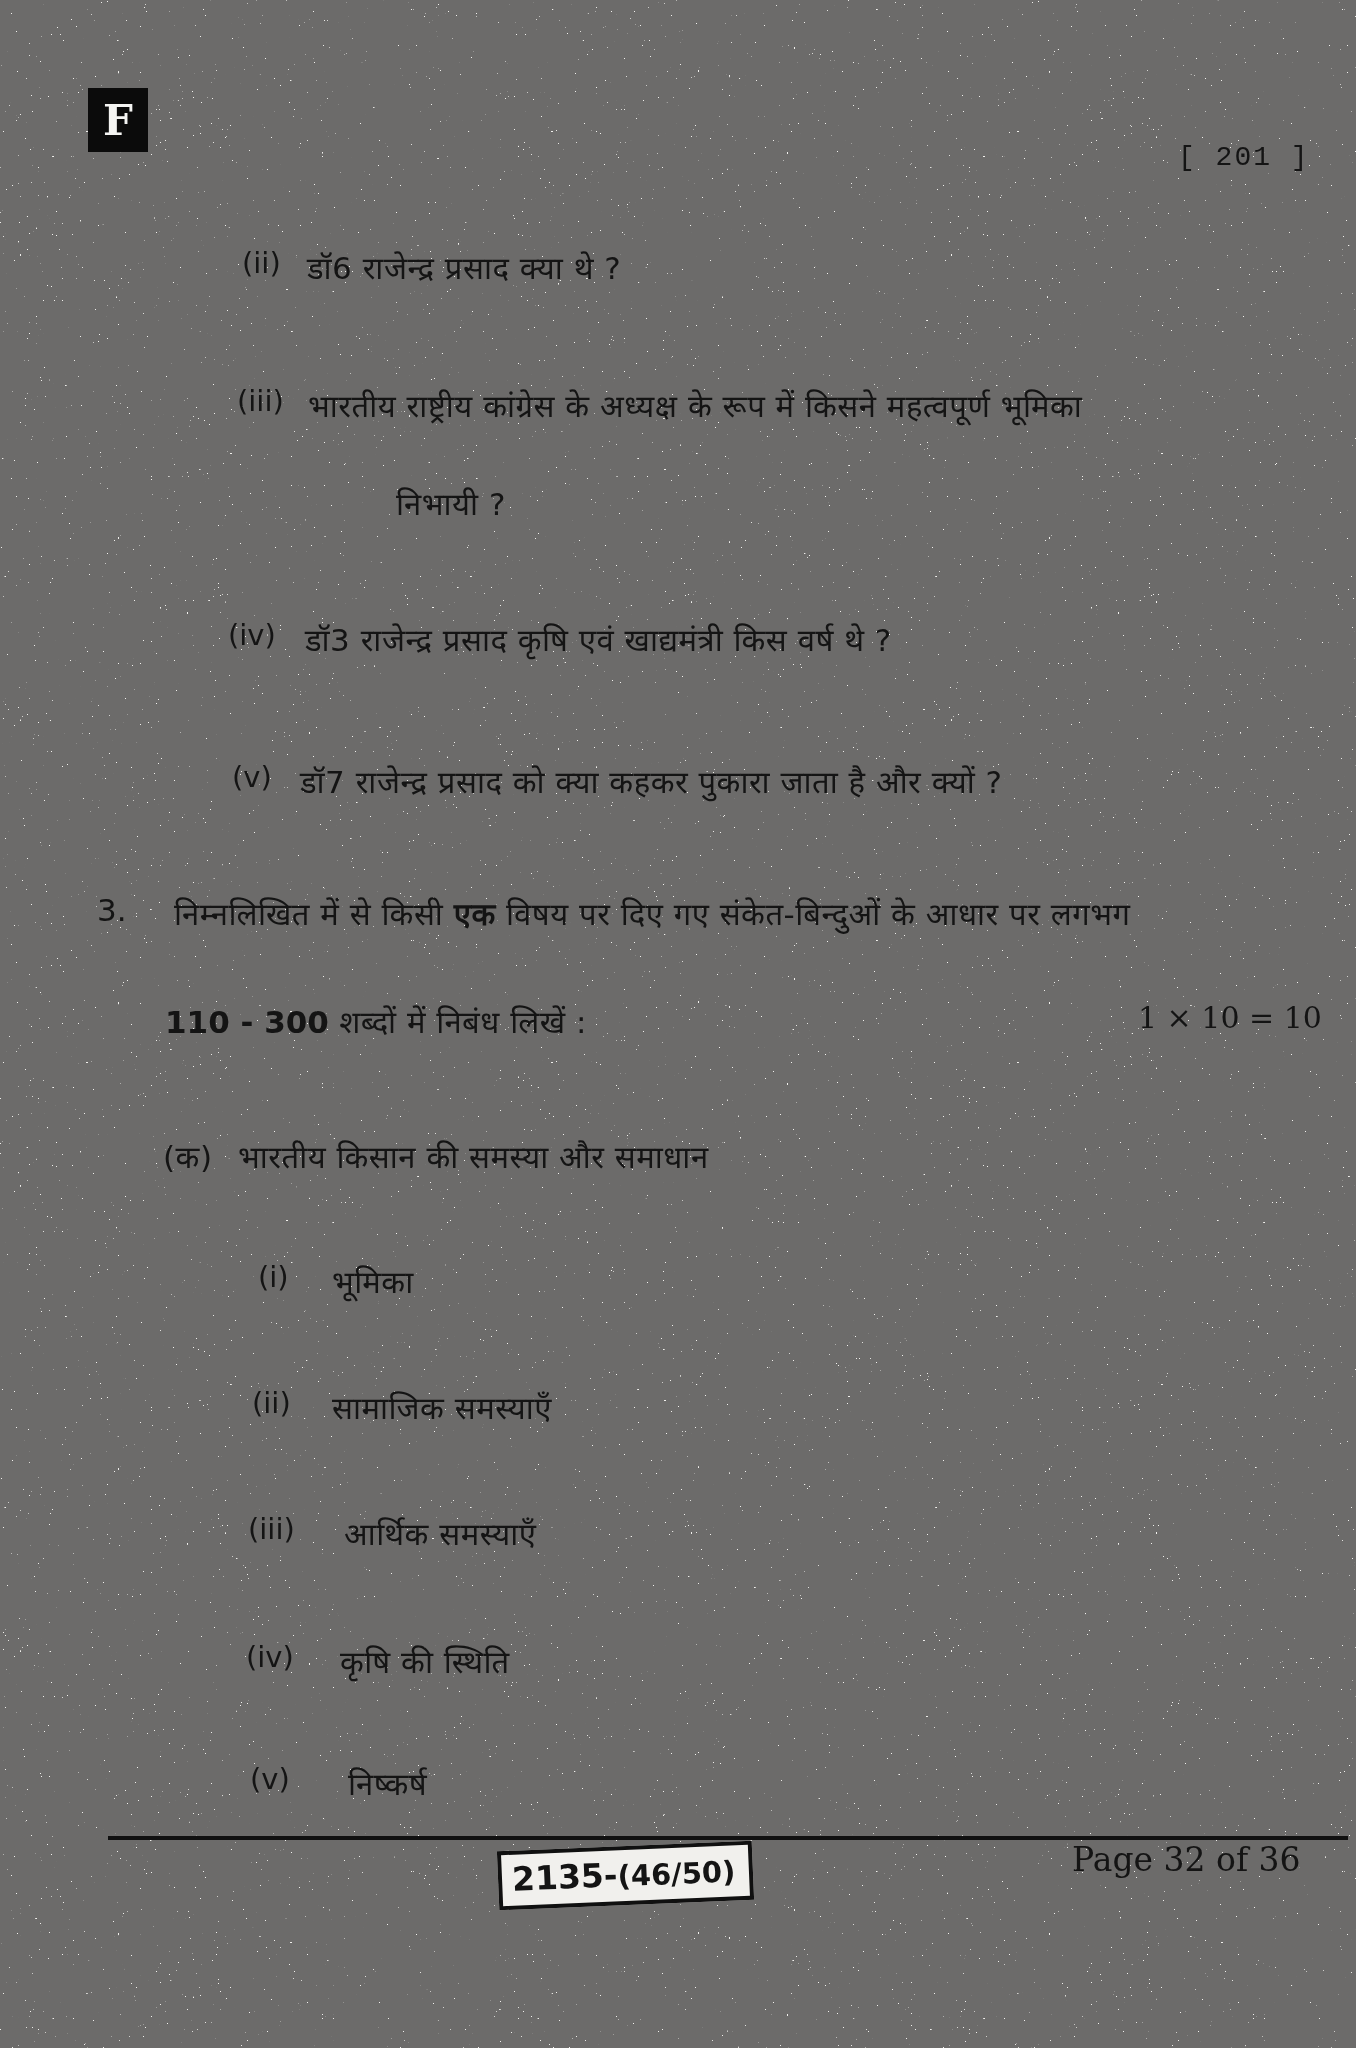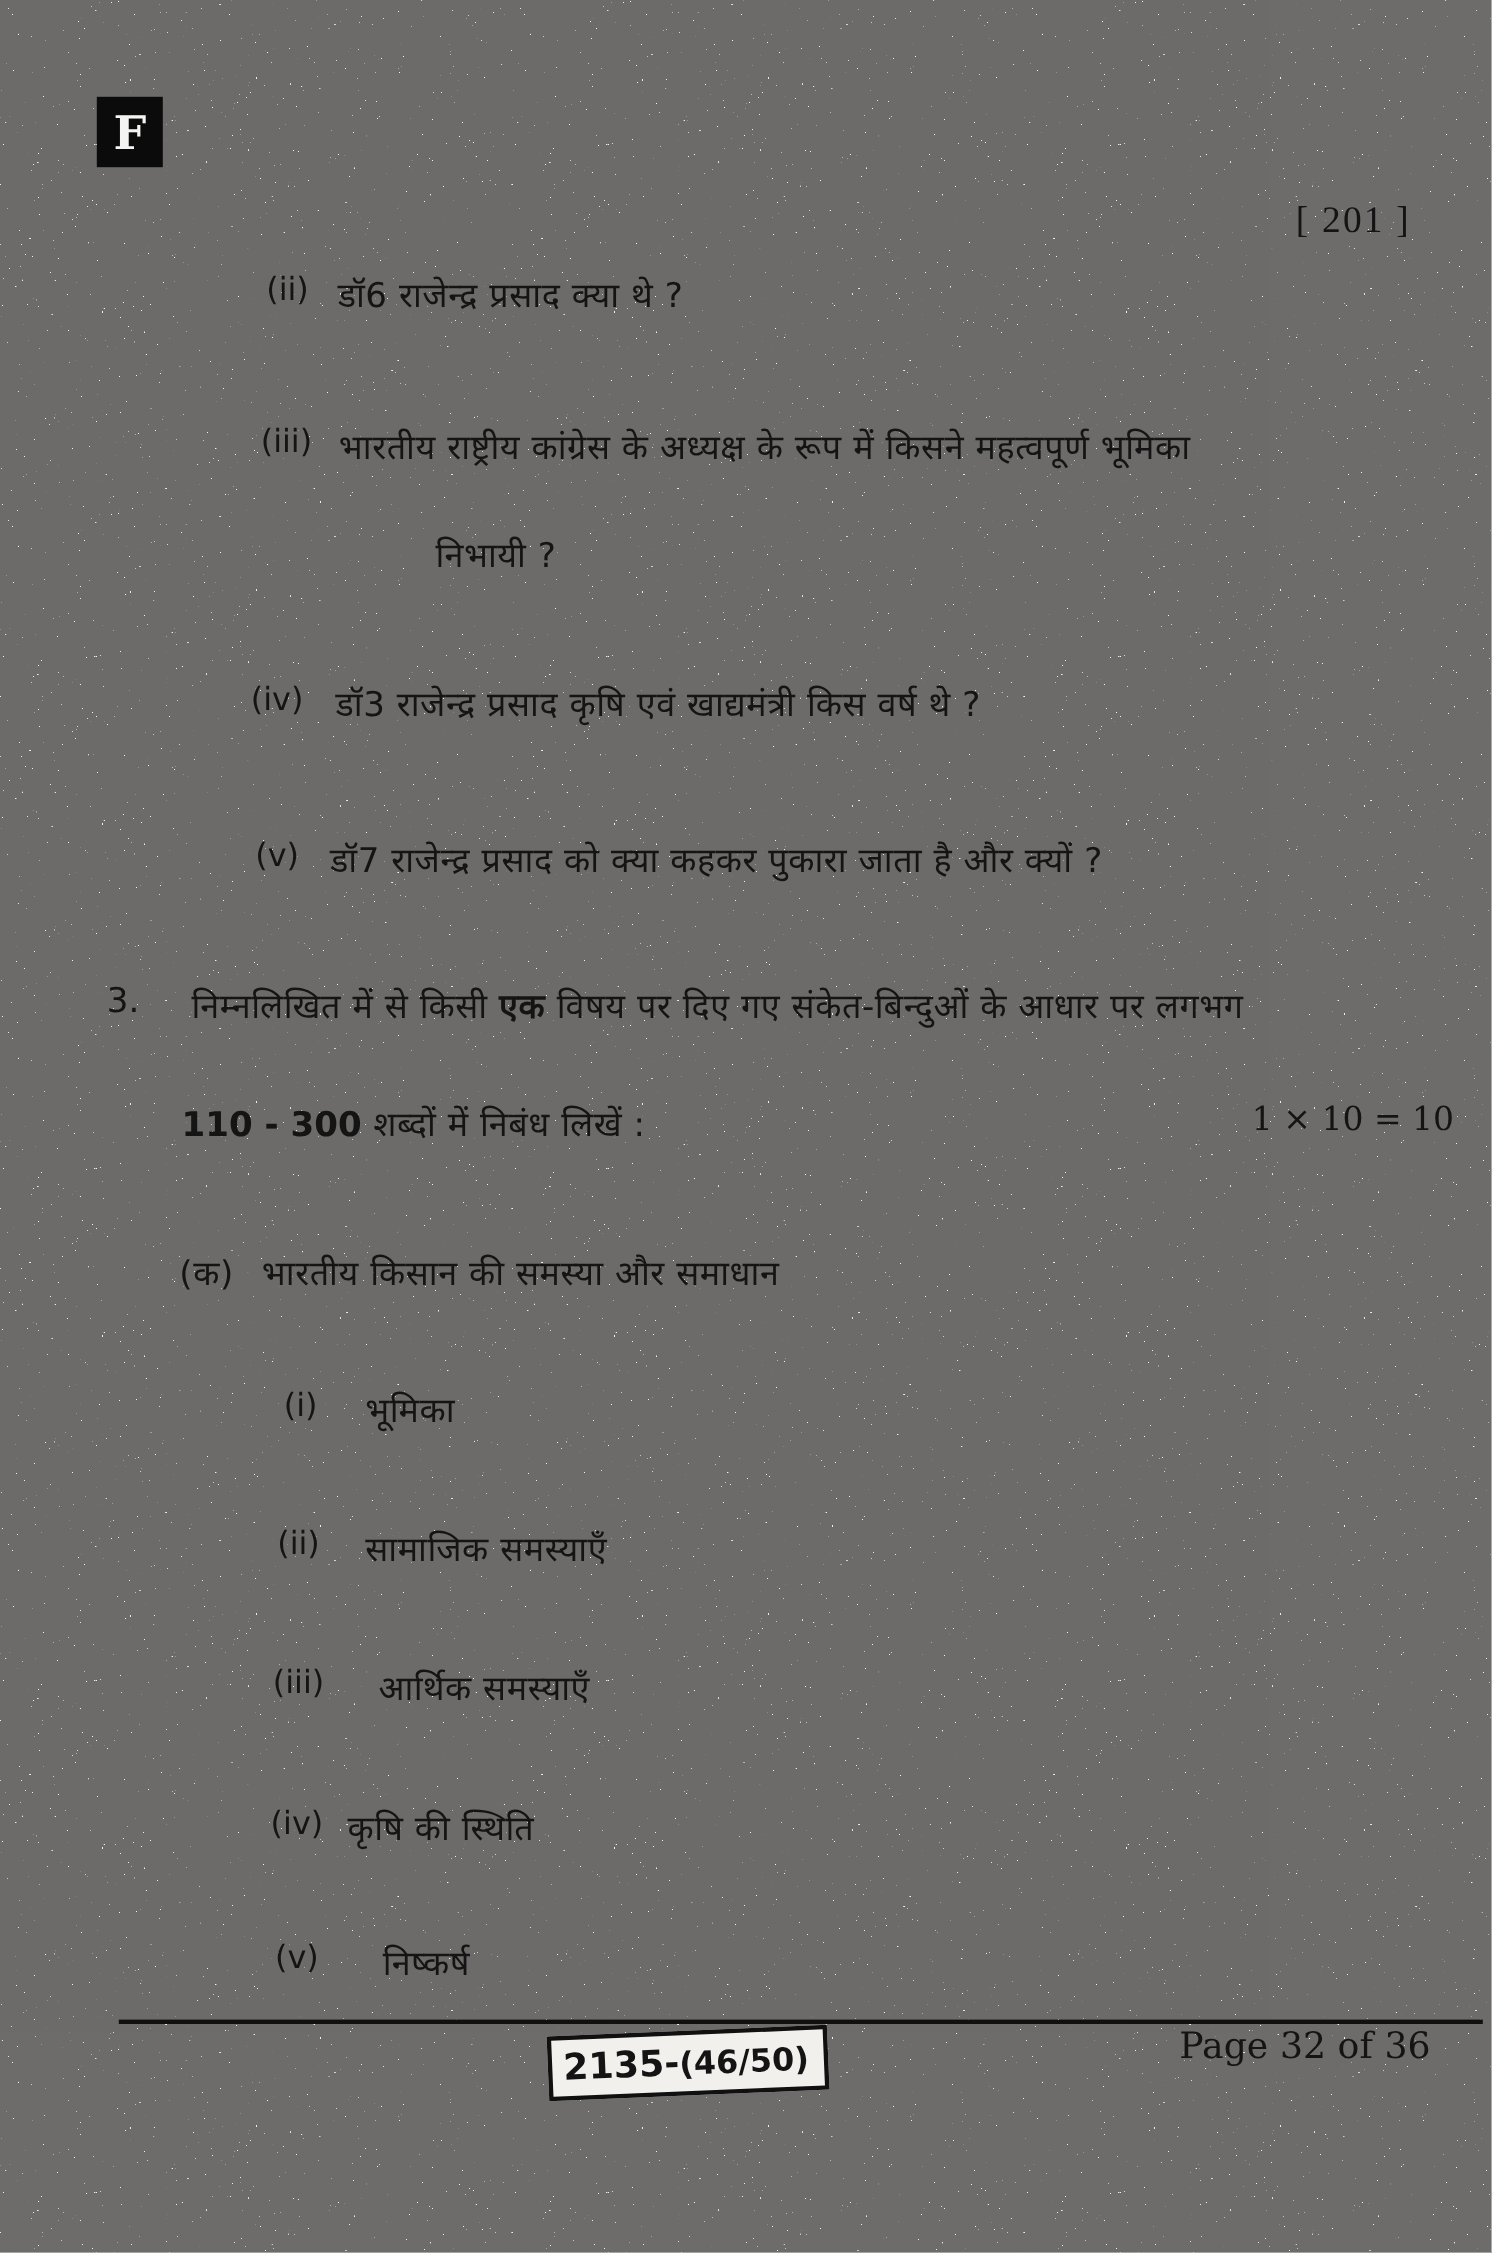--- a/index.html
+++ b/index.html
@@ -18,21 +18,21 @@
   .txt{position:absolute;font-size:31px;}
   .hindi{letter-spacing:.5px;}
   .corner-f{
     position:absolute;left:88px;top:88px;width:60px;height:64px;
     background:#0b0b0b;color:#f4f4f2;
     display:flex;align-items:center;justify-content:center;
     font-family:"DejaVu Serif",serif;font-weight:bold;font-size:42px;
   }
   .page-ref{
     position:absolute;left:1178px;top:142px;
-    font-family:Liberation Serif, serif;font-size:34px;letter-spacing:2px;margin-top:40px;
+    font-family:Liberation Mono, monospace;font-size:28px;letter-spacing:2px;
   }
   .q3-number{position:absolute;left:97px;font-size:31px;}
   .bold{font-weight:bold;}
   .marks{
     position:absolute;left:1138px;top:0;
     font-family:"DejaVu Serif",serif;font-size:30px;
   }
   .rule{
     position:absolute;left:108px;top:1836px;width:1240px;height:4px;
     background:#101010;
@@ -116,21 +116,21 @@
   <div class="row" style="top:1386px;">
     <span class="lbl" style="left:252px;">(ii)</span>
     <span class="txt hindi" style="left:332px;">सामाजिक समस्याएँ</span>
   </div>
   <div class="row" style="top:1512px;">
     <span class="lbl" style="left:248px;">(iii)</span>
     <span class="txt hindi" style="left:344px;">आर्थिक समस्याएँ</span>
   </div>
   <div class="row" style="top:1640px;">
     <span class="lbl" style="left:246px;">(iv)</span>
-    <span class="txt hindi" style="left:316px;">कृषि की स्थिति</span>
+    <span class="txt hindi" style="left:340px;">कृषि की स्थिति</span>
   </div>
   <div class="row" style="top:1762px;">
     <span class="lbl" style="left:250px;">(v)</span>
     <span class="txt hindi" style="left:332px;margin-left:16px;">निष्कर्ष</span>
   </div>
 
   <div class="rule"></div>
   <div class="code-box"><span class="code-prefix">2135-</span><span class="code-suffix">(46/50)</span></div>
   <div class="page-label">Page 32 of 36</div>
 

